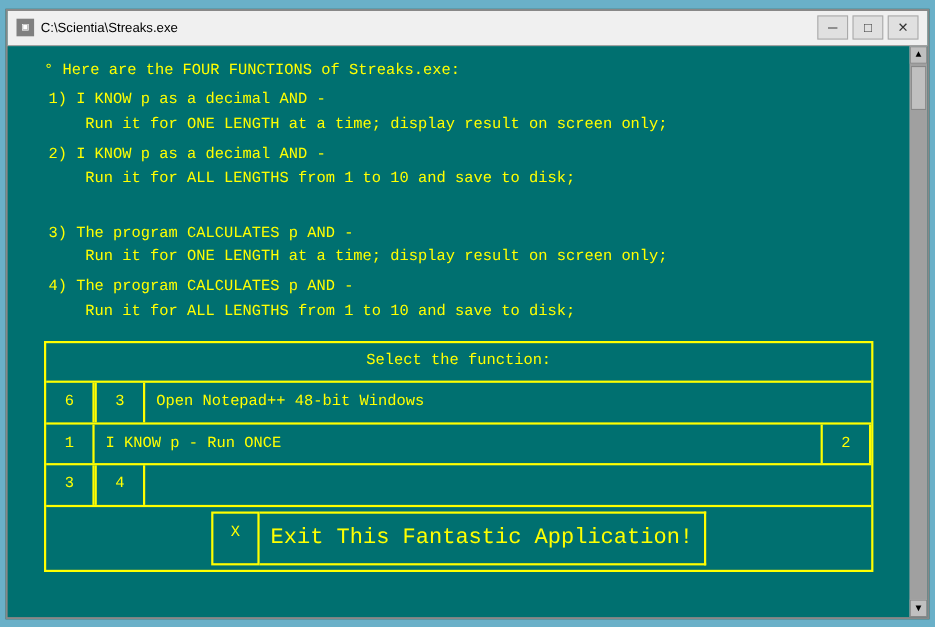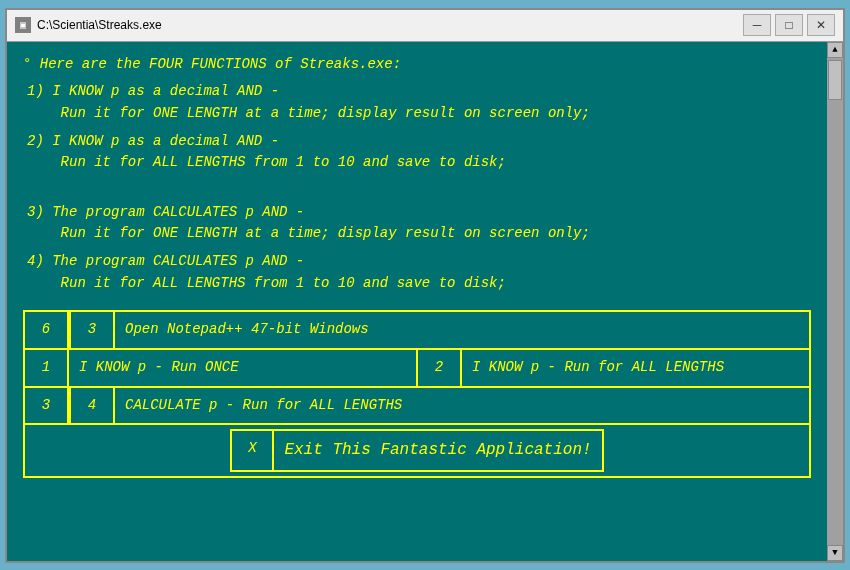--- a/index.html
+++ b/index.html
@@ -76,26 +76,25 @@
 
     .content-area {
       display: flex;
       flex: 1;
       overflow: hidden;
     }
 
     .main-content {
       flex: 1;
       background: #007070;
-      padding: 12px 16px;
+      padding: 12px 33px;
       overflow-y: auto;
       color: #ffff00;
       font-size: 14px;
       line-height: 1.55;
-      font-style: italic;
     }
 
     .scrollbar {
       width: 16px;
       background: #c0c0c0;
       display: flex;
       flex-direction: column;
       align-items: center;
       flex-shrink: 0;
     }
@@ -195,21 +194,21 @@
       border-bottom: 2px solid #ffff00;
       text-align: center;
       color: #ffff00;
       font-size: 14px;
       flex-shrink: 0;
     }
 
     .exit-cell-label {
       padding: 7px 10px;
       color: #ffff00;
-      font-size: 16px;
+      font-size: 20px;
       border-right: 2px solid #ffff00;
       border-top: 2px solid #ffff00;
       border-bottom: 2px solid #ffff00;
     }
 
     .exit-wrapper {
       display: flex;
       margin-top: 4px;
       margin-bottom: 4px;
     }
@@ -256,41 +255,40 @@
       </div>
 
       <div class="text-block indent1">
         <span>4)&nbsp;</span><span>The program CALCULATES p AND -</span><br>
         <span>&nbsp;&nbsp;&nbsp;&nbsp;</span><span>Run it for ALL LENGTHS from 1 to 10 and save to disk;</span>
       </div>
 
       
       <div class="menu-box">
 
+        <div class="menu-header">Select the function:</div>
 
         <div class="menu-row">
           <div class="menu-cell-key">6</div>
           <div class="menu-divider"></div>
           <div class="menu-cell-key">3</div>
-          <div class="menu-cell-label">Open Notepad++ 47-bit Windows</div>
+          <div class="menu-cell-label">Open Notepad++ 48-bit Windows</div>
         </div>
 
         <div class="menu-row">
           <div class="menu-cell-key">1</div>
           <div class="menu-cell-label">I KNOW p - Run ONCE</div>
           <div class="menu-divider"></div>
           <div class="menu-cell-key">2</div>
-          <div class="menu-cell-label">I KNOW p - Run for ALL LENGTHS</div>
         </div>
 
         <div class="menu-row">
           <div class="menu-cell-key">3</div>
           <div class="menu-divider"></div>
           <div class="menu-cell-key">4</div>
-          <div class="menu-cell-label">CALCULATE p - Run for ALL LENGTHS</div>
         </div>
 
         <div class="exit-row">
           <div class="exit-wrapper">
             <div class="exit-cell-key">X</div>
             <div class="exit-cell-label">Exit This Fantastic Application!</div>
           </div>
         </div>
       </div>
 

